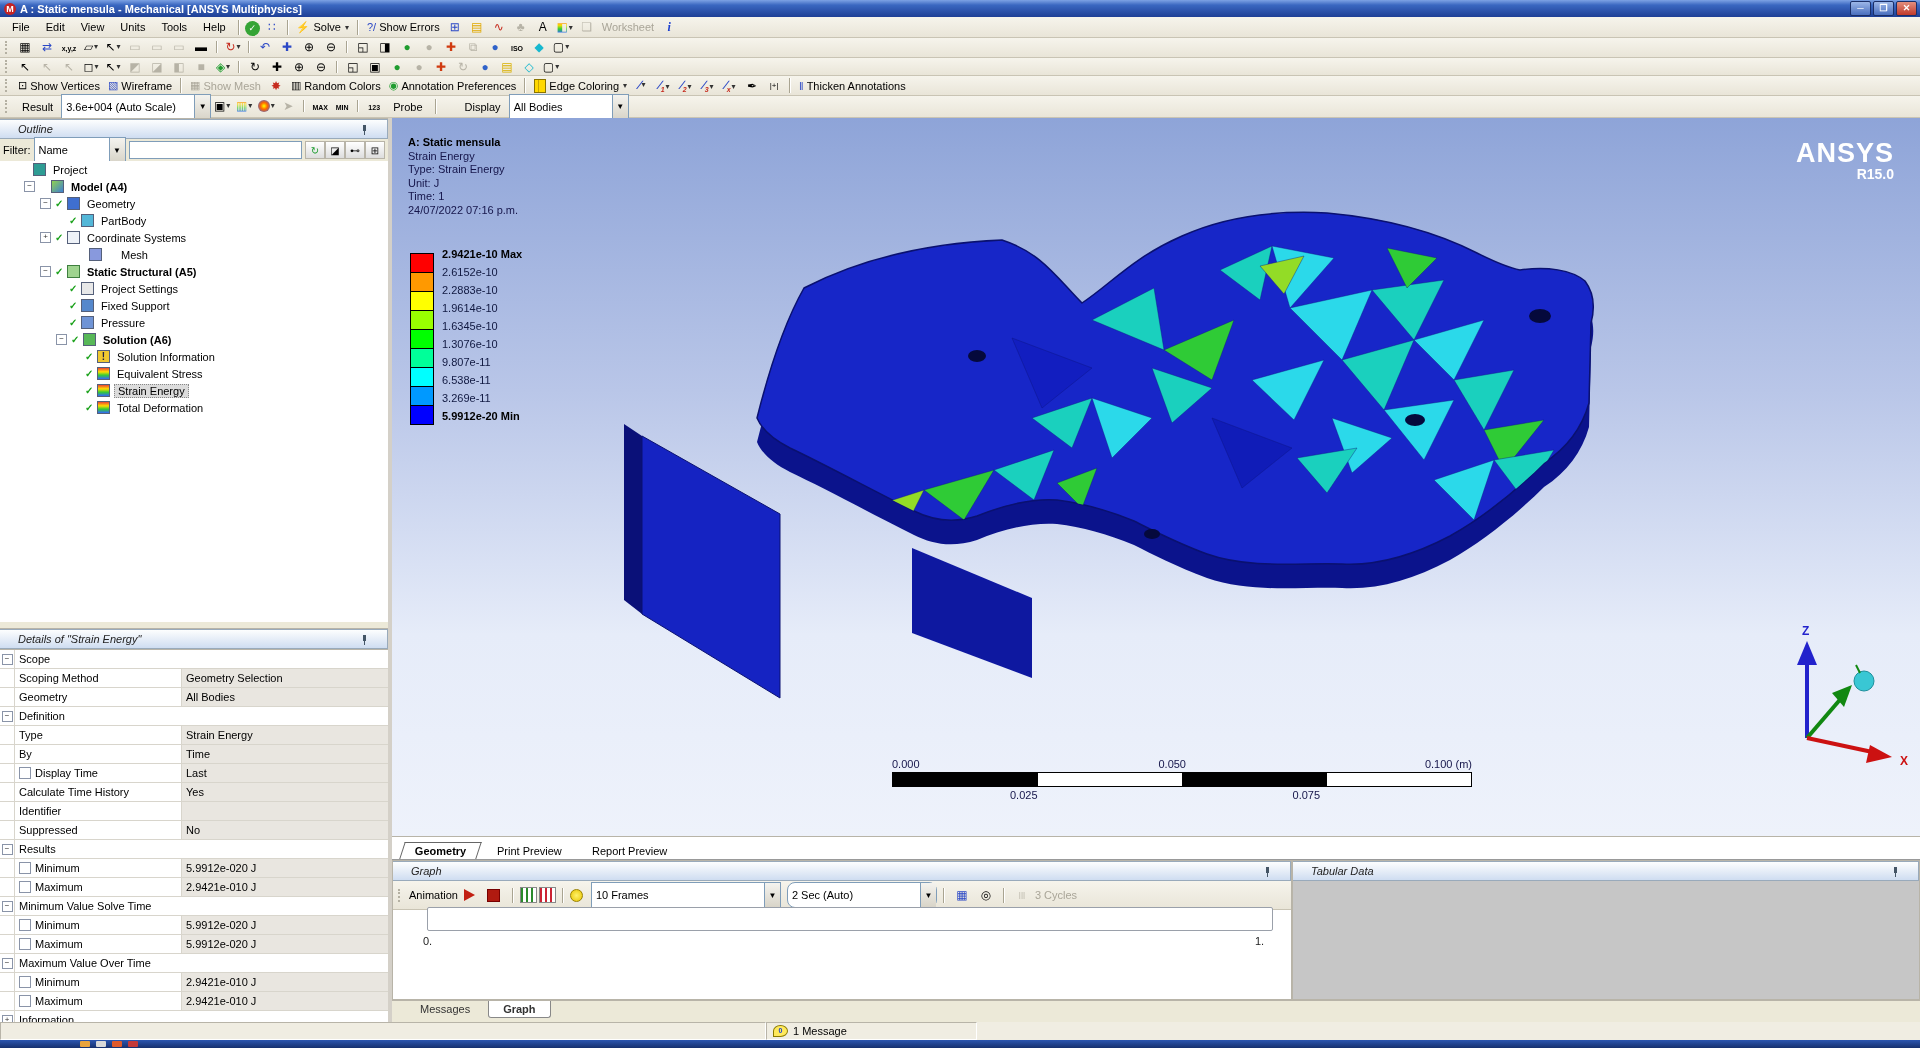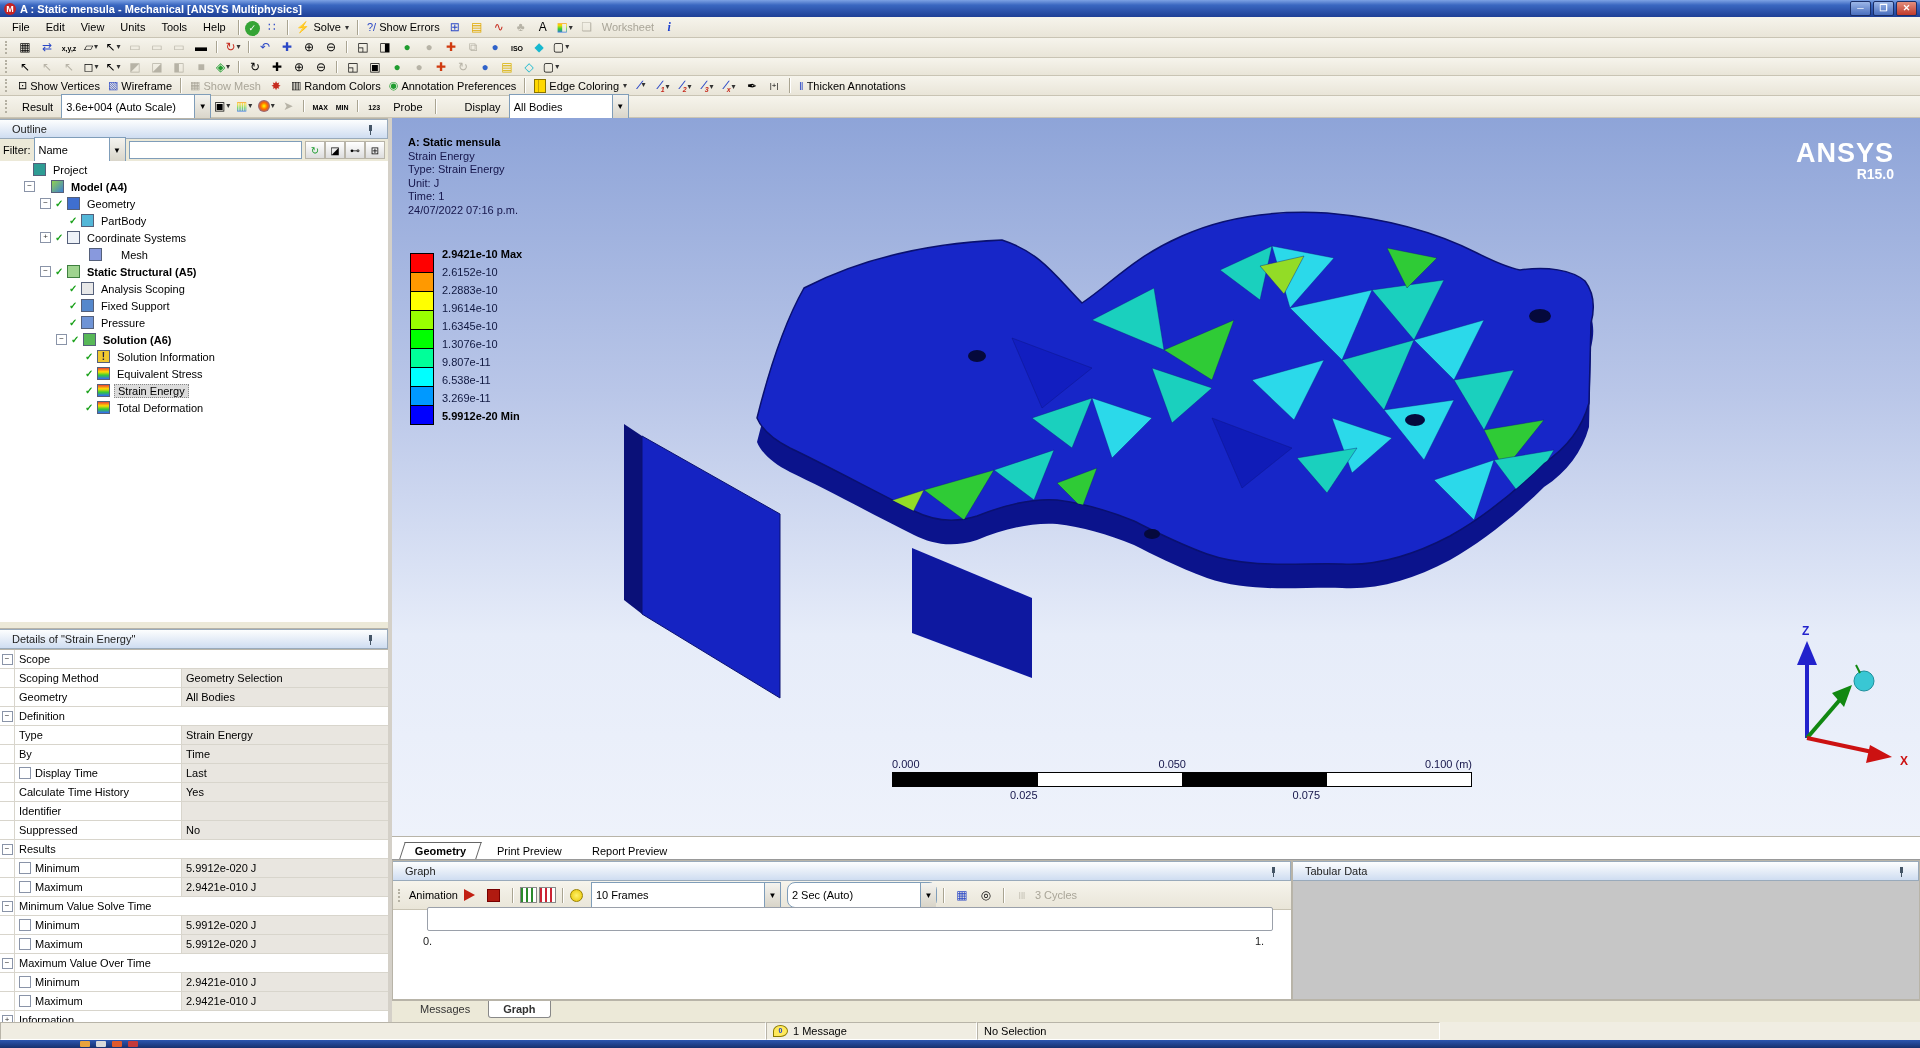--- a/index.html
+++ b/index.html
@@ -45,21 +45,21 @@
   .combo{height:26px;background:#fff;border:1px solid #7f9db9;display:inline-flex;align-items:center;box-sizing:border-box;}
   .combo .cval{flex:1;padding:0 4px;white-space:nowrap;overflow:hidden;}
   .combo .cbtn{width:15px;height:100%;background:linear-gradient(#f4f3ef,#d8d4c8);
      border-left:1px solid #7f9db9;font-size:8px;display:flex;align-items:center;justify-content:center;}
   .yellowbars{width:10px;height:12px;background:repeating-linear-gradient(90deg,#ffd800 0 3px,#caa600 3px 4px,#ffd800 4px 7px);border:1px solid #8a7400;}
   .slashico{color:#2b48c6;font-style:italic;font-weight:bold;}
   .slashico sub{font-size:7px;color:#c62b1e;}
   
   #left-panel{left:0;top:118px;width:388px;height:904px;background:#fff;border-top:1px solid #b8b4a8;}
   .phead{height:20px;background:linear-gradient(#fdfefe,#cfddf1);border:1px solid #9ab;border-left:none;
-     display:flex;align-items:center;padding:0 12px;box-sizing:border-box;color:#222;}
+     display:flex;align-items:center;padding:0 18px;box-sizing:border-box;color:#222;font-style:italic;}
   .pin{margin-left:auto;width:9px;height:9px;position:relative;}
   .pin:before{content:"";position:absolute;left:3px;top:0;width:3px;height:6px;background:#456;}
   .pin:after{content:"";position:absolute;left:4px;top:6px;width:1px;height:4px;background:#456;}
   #filter-row{display:flex;align-items:center;height:22px;background:#ece9d8;padding:0 3px;gap:3px;border-bottom:1px solid #cfccc0;}
   #filter-input{height:16px;flex:1;background:#fff;border:1px solid #7f9db9;}
   .mini-ico{width:18px;height:16px;border:1px solid #b8b4a8;background:linear-gradient(#fff,#ddd);
      display:inline-flex;align-items:center;justify-content:center;font-size:10px;}
   #tree{position:absolute;top:42px;left:0;right:0;bottom:400px;overflow:hidden;background:#fff;}
   .trow{height:17px;display:flex;align-items:center;white-space:nowrap;}
   .texp{width:9px;height:9px;border:1px solid #8a94a8;background:#fff;font-size:8px;line-height:7px;
@@ -467,21 +467,21 @@
       <div class="trow" style="padding-left: 40px;">
         <span class="texp">−</span>
         <span class="tchk">✓</span>
         <span class="tico ti-static"></span>
         <span class="tlabel bold">Static Structural (A5)</span>
       </div>
       <div class="trow" style="padding-left: 56px;">
         <span class="texp none"></span>
         <span class="tchk">✓</span>
         <span class="tico ti-settings"></span>
-        <span class="tlabel">Analysis Scoping</span>
+        <span class="tlabel">Project Settings</span>
       </div>
       <div class="trow" style="padding-left: 56px;">
         <span class="texp none"></span>
         <span class="tchk">✓</span>
         <span class="tico ti-support"></span>
         <span class="tlabel">Fixed Support</span>
       </div>
       <div class="trow" style="padding-left: 56px;">
         <span class="texp none"></span>
         <span class="tchk">✓</span>
@@ -874,23 +874,20 @@
   <div class="ftab"><span>Messages</span></div>
   <div class="ftab active"><span>Graph</span></div>
 </div>
 
 <div class="abs" id="statusbar">
   <div class="scell" style="width:766px;"></div>
   <div class="scell" style="width:211px;">
     <span class="balloon">0</span>
     <span>1 Message</span>
   </div>
-  <div class="scell" style="width:463px;">
-    <span>No Selection</span>
-  </div>
 </div>
 
 <div class="abs" id="taskbar">
   <span class="task-ico" style="background:#e8a33d;"></span>
   <span class="task-ico" style="background:#d9d9d9;"></span>
   <span class="task-ico" style="background:#e05a2b;"></span>
   <span class="task-ico" style="background:#c43a3a;"></span>
 </div>
 
 </body></html>

